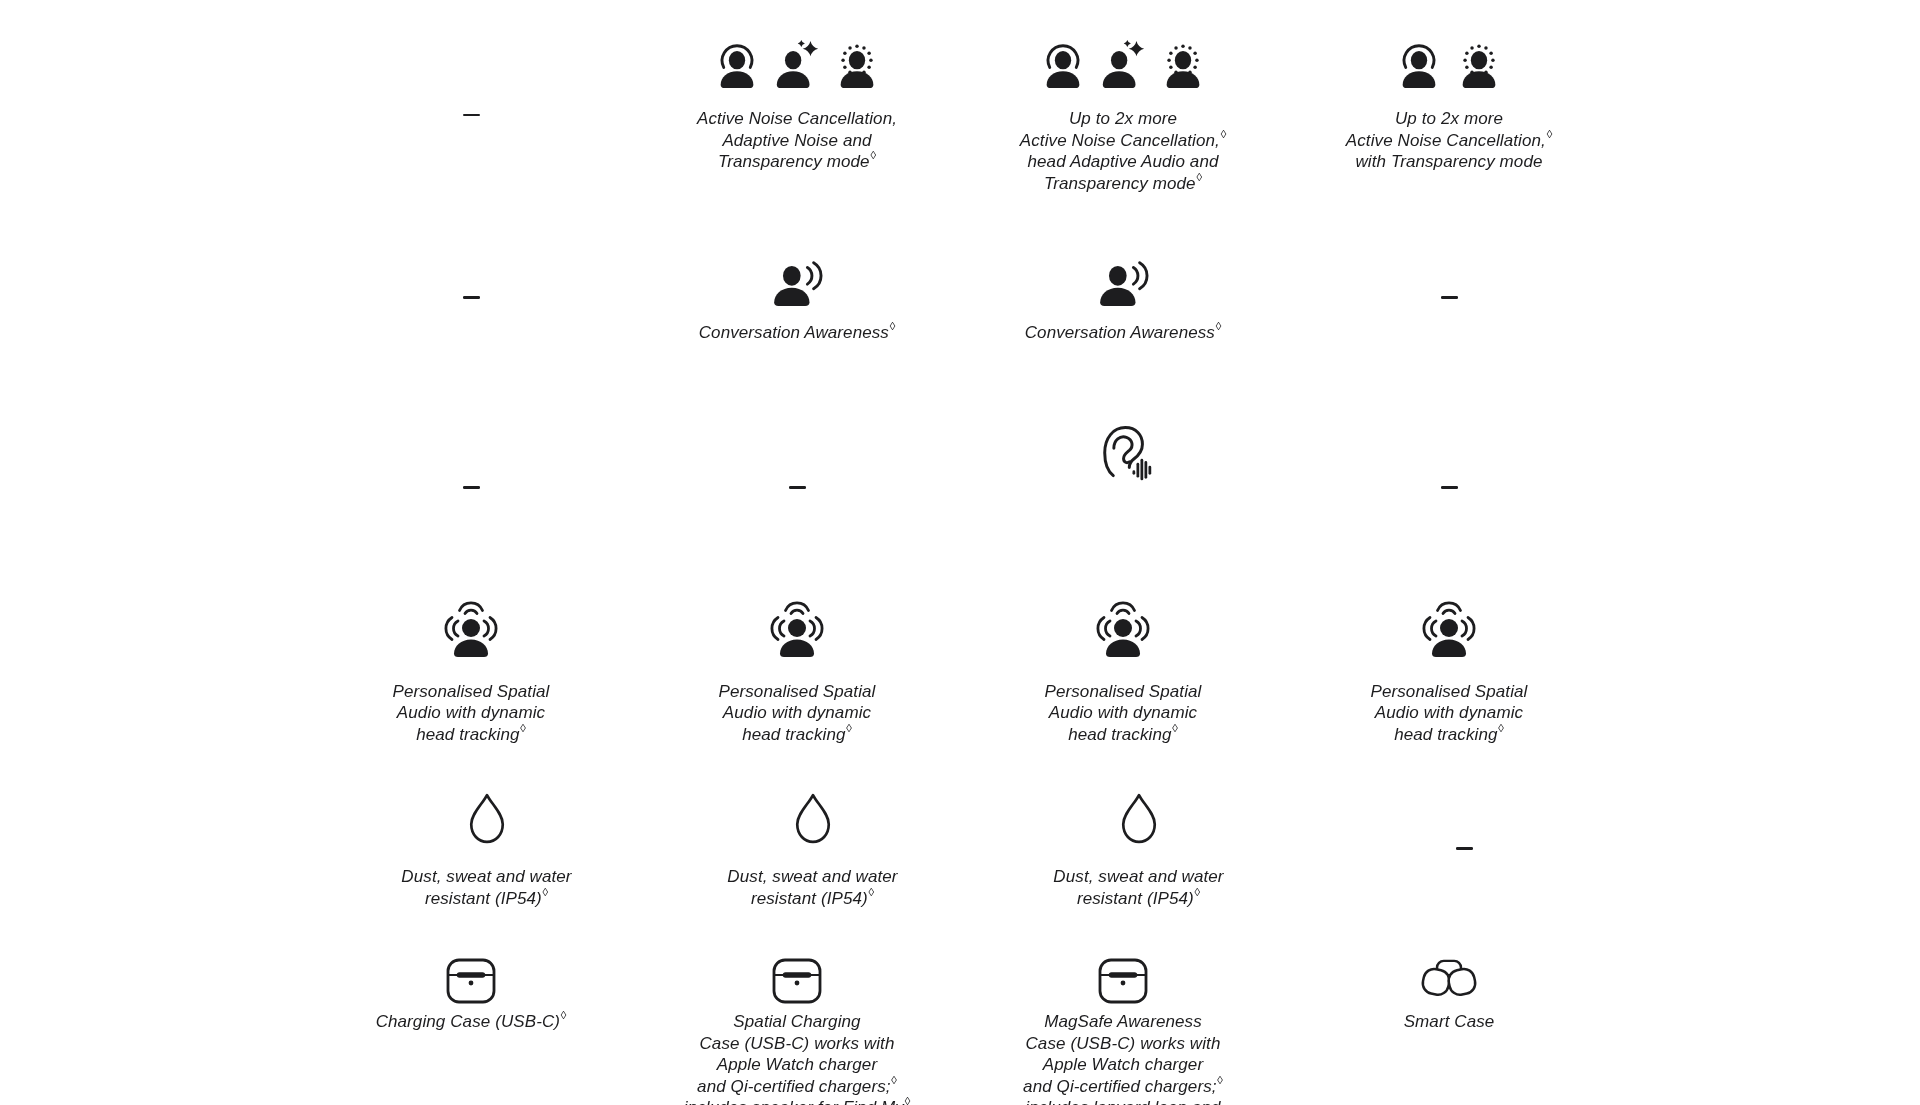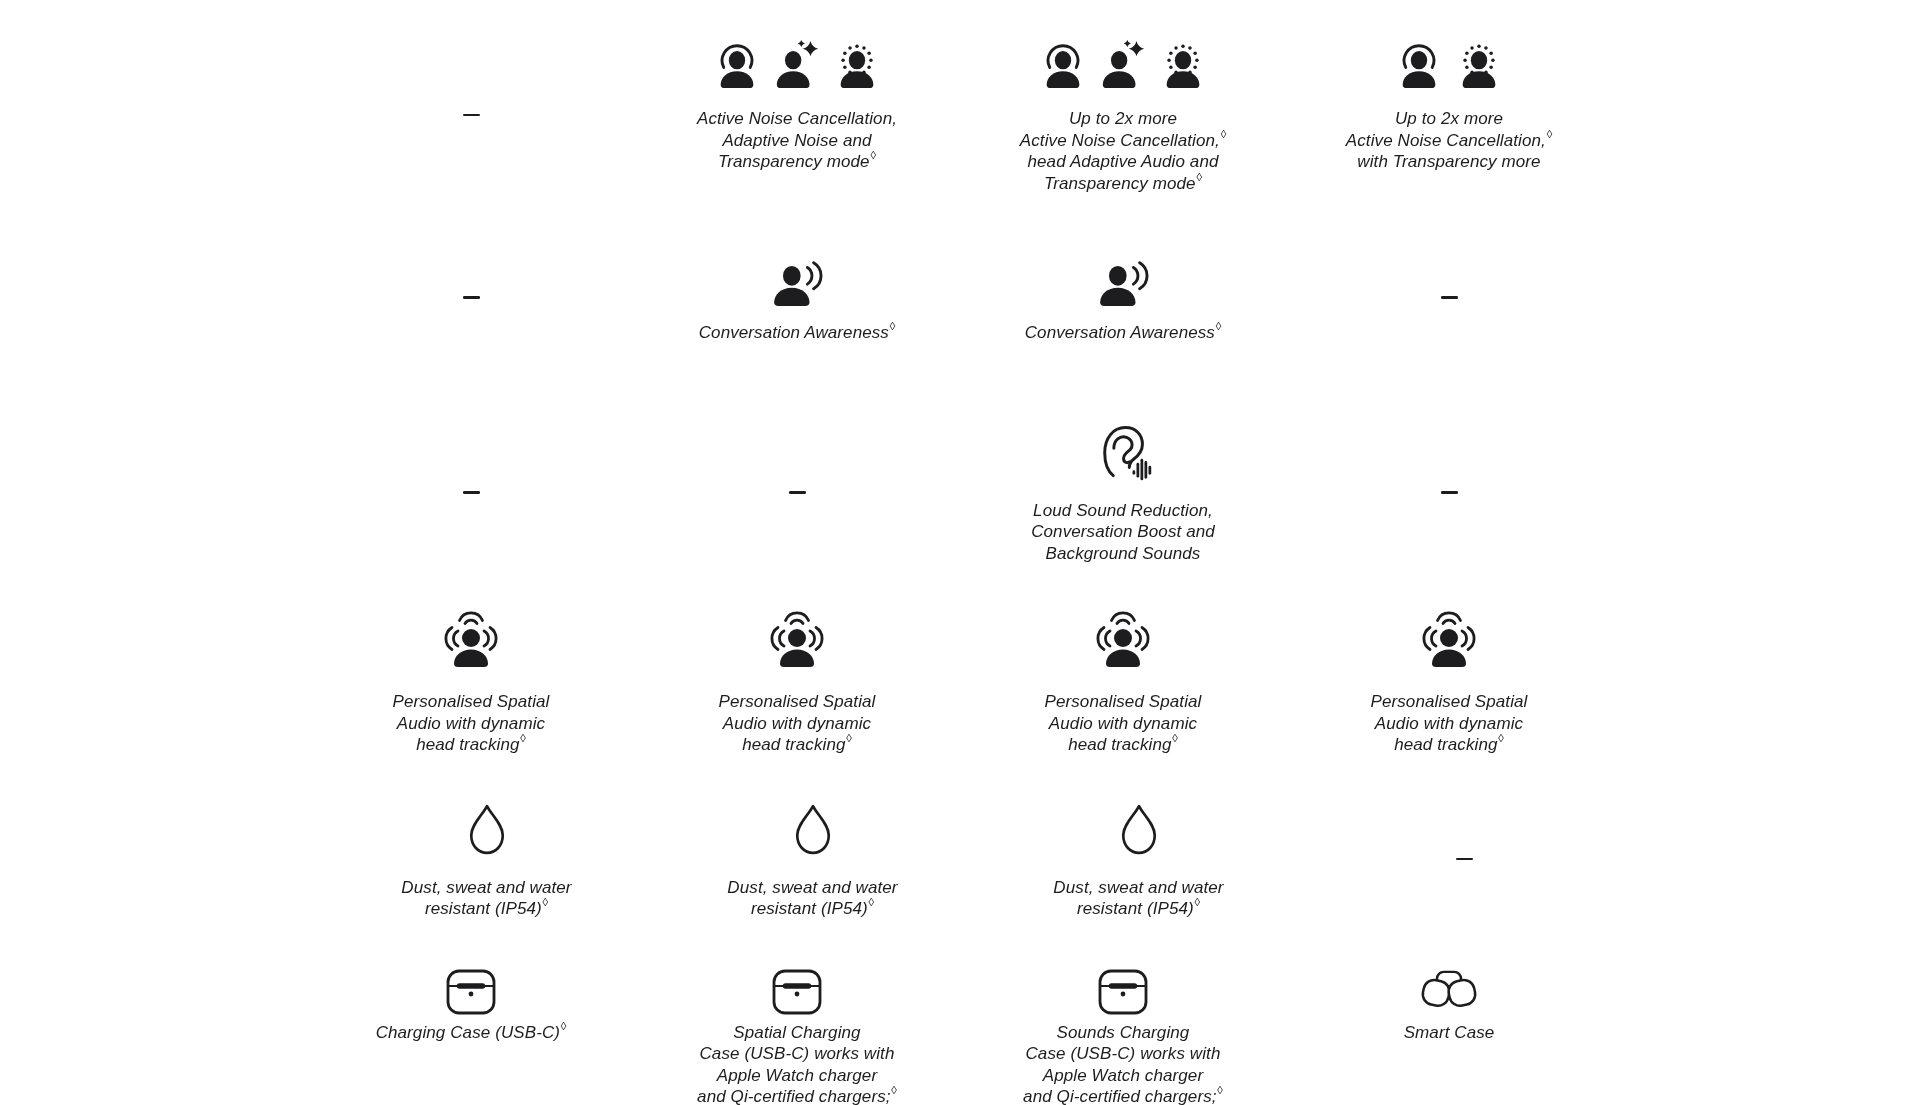--- a/index.html
+++ b/index.html
@@ -169,21 +169,21 @@
                 <circle cx="-12.6" cy="-1.75" r="1.8"></circle>
                 <circle cx="7.25" cy="3.6" r="1.8"></circle>
                 <circle cx="-7.25" cy="3.6" r="1.8"></circle>
               </g>
             </svg>
           </span>
         </div>
         <div class="feature-text">
           <div class="ln">Up to 2x more</div>
           <div class="ln">Active Noise Cancellation,<sup class="fn">◊</sup></div>
-          <div class="ln">with Transparency more</div>
+          <div class="ln">with Transparency mode</div>
         </div>
       </div>
     </div>
     <div class="row r1">
       <div class="cell cell--dash">
         <div class="dash"></div>
       </div>
       <div class="cell">
         <div class="icon-box">
           <span>
@@ -237,25 +237,20 @@
               <path class="st" stroke-width="2.6" d="M -8 -6 C -8 -13 -2.5 -17.5 3 -15.5 C 8.5 -13.5 9.5 -7.5 5.5 -4 C 2.5 -1.5 0.5 -0.5 0.5 3 C 0.5 6.5 3.5 7.5 5.5 6"></path>
               <g class="st" stroke-width="2.4">
                 <line x1="9.5" y1="14.6" x2="9.5" y2="16"></line>
                 <line x1="13" y1="8" x2="13" y2="18.5"></line>
                 <line x1="16.5" y1="4.5" x2="16.5" y2="21"></line>
                 <line x1="20" y1="6.5" x2="20" y2="19.5"></line>
                 <line x1="23.5" y1="10.5" x2="23.5" y2="16"></line>
               </g>
             </svg>
           </span>
-        </div>
-        <div class="feature-text">
-          <div class="ln">Loud Sound Reduction,</div>
-          <div class="ln">Conversation Boost and</div>
-          <div class="ln">Background Sounds</div>
         </div>
       </div>
       <div class="cell cell--dash">
         <div class="dash"></div>
       </div>
     </div>
     <div class="row r3">
       <div class="cell">
         <div class="icon-box">
           <span>
@@ -433,21 +428,21 @@
           <span>
             <svg width="56" height="52" viewBox="-28 -26 56 52">
               <rect class="st" stroke-width="2.8" x="-23" y="-21" width="46" height="42" rx="11"></rect>
               <line class="st" stroke-width="2" x1="-23" y1="-6" x2="23" y2="-6"></line>
               <line class="st" stroke-width="5.5" x1="-11.5" y1="-6" x2="11.5" y2="-6"></line>
               <circle class="fl" cx="0" cy="2" r="2.4"></circle>
             </svg>
           </span>
         </div>
         <div class="feature-text">
-          <div class="ln">Sounds Charging</div>
+          <div class="ln">MagSafe Awareness</div>
           <div class="ln">Case (USB-C) works with</div>
           <div class="ln">Apple Watch charger</div>
           <div class="ln">and Qi-certified chargers;<sup class="fn">◊</sup></div>
           <div class="ln">includes lanyard loop and</div>
         </div>
       </div>
       <div class="cell">
         <div class="icon-box">
           <span>
             <svg width="62" height="46" viewBox="-32 -24 64 48">

